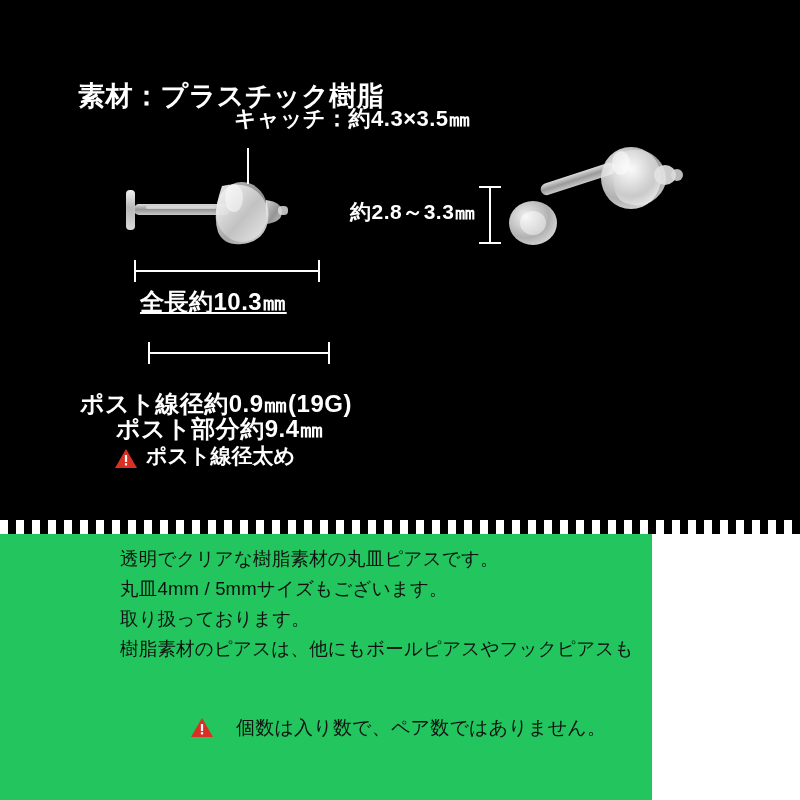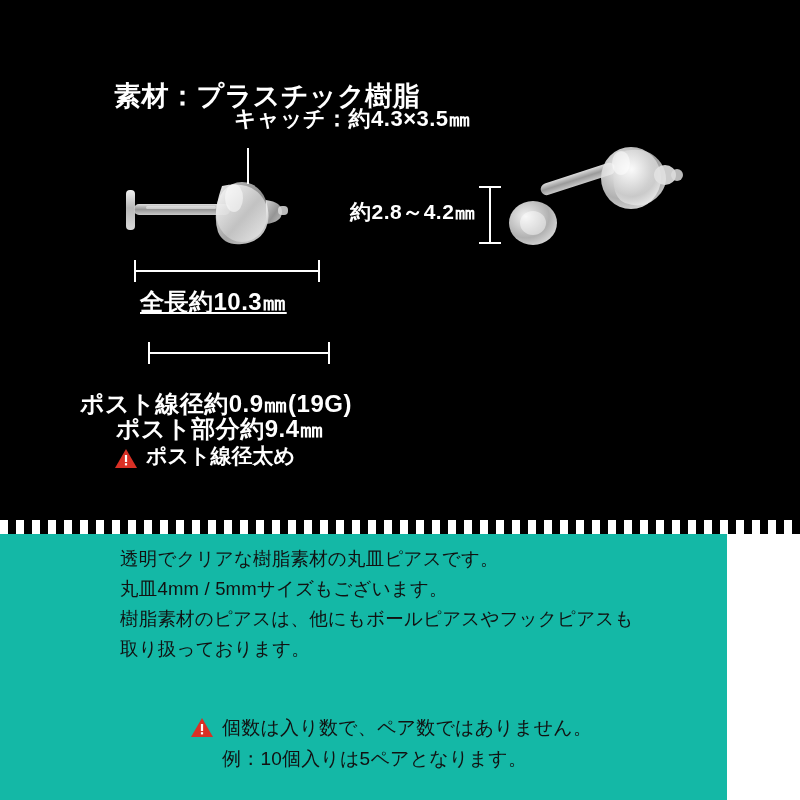--- a/index.html
+++ b/index.html
@@ -36,21 +36,20 @@
     white-space: nowrap;
     font-family: "Liberation Sans", sans-serif;
     letter-spacing: 0.5px;
   }
 
   .lbl-material {
     left: 78px;
     top: 78px;
     font-size: 27px;
     font-weight: bold;
-    margin-left: 36px;
   }
   .lbl-catch {
     left: 234px;
     top: 104px;
     font-size: 22px;
     font-weight: bold;
   }
   .lbl-thick {
     left: 350px;
     top: 198px;
@@ -156,23 +155,23 @@
     height: 14px;
     background-image:
       repeating-linear-gradient(to right, #ffffff 0 8px, transparent 8px 16px);
   }
 
   
   .bottom-panel {
     position: absolute;
     left: 0;
     top: 534px;
-    width: 727px;
+    width: 652px;
     height: 266px;
-    background: #14b8a6;
+    background: #22c55e;
   }
   .desc {
     position: absolute;
     left: 120px;
     top: 10px;
     color: #111111;
     font-size: 18.5px;
     line-height: 30px;
     letter-spacing: 0.2px;
   }
@@ -184,21 +183,21 @@
     left: 190px;
     top: 178px;
     color: #111111;
     font-size: 19px;
     line-height: 31px;
     letter-spacing: 0.2px;
   }
   .note-row {
     display: flex;
     align-items: center;
-    gap: 8px;
+    gap: 22px;
     white-space: nowrap;
   }
   .note-row2 {
     margin-left: 32px;
     white-space: nowrap;
   }
 </style>
 </head>
 <body>
 
@@ -262,21 +261,21 @@
       <path d="M112 8 q30 -10 44 10 q10 16 0 30 q-14 18 -36 10 q-18 -8 -8 -50 z" fill="url(#gDisc)" opacity="0.9"></path>
 
       <ellipse cx="160" cy="30" rx="11" ry="10" fill="#e2e2e2" opacity="0.9"></ellipse>
       <ellipse cx="172" cy="30" rx="6" ry="6" fill="#dadada" opacity="0.85"></ellipse>
 
       <ellipse cx="116" cy="18" rx="9" ry="12" fill="#ffffff" opacity="0.5"></ellipse>
     </svg>
 
     <div class="lbl lbl-material">素材：プラスチック樹脂</div>
     <div class="lbl lbl-catch">キャッチ：約4.3×3.5㎜</div>
-    <div class="lbl lbl-thick">約2.8～4.2㎜</div>
+    <div class="lbl lbl-thick">約2.8～3.3㎜</div>
     <div class="lbl lbl-total">全長約10.3㎜</div>
     <div class="lbl lbl-post">ポスト部分約9.4㎜</div>
     <div class="lbl lbl-gauge">ポスト線径約0.9㎜(19G)</div>
 
     <div class="warn-wrap-top">
       <svg class="warn-icon" width="24" height="22" viewBox="0 0 24 22">
         <path d="M12 1 L23 20 L1 20 Z" fill="#d93025"></path>
         <rect x="10.9" y="7" width="2.2" height="7" fill="#ffffff"></rect>
         <rect x="10.9" y="15.2" width="2.2" height="2.2" fill="#ffffff"></rect>
       </svg>
@@ -299,30 +298,29 @@
   </div>
 
   <div class="dots">
     <div class="dots-inner"></div>
   </div>
 
   <div class="bottom-panel">
     <div class="desc">
       <div>透明でクリアな樹脂素材の丸皿ピアスです。</div>
       <div>丸皿4mm / 5mmサイズもございます。</div>
+      <div>取り扱っております。</div>
       <div>樹脂素材のピアスは、他にもボールピアスやフックピアスも</div>
-      <div>取り扱っております。</div>
     </div>
 
     <div class="note-block">
       <div class="note-row">
         <svg class="warn-icon" width="24" height="22" viewBox="0 0 24 22">
           <path d="M12 1 L23 20 L1 20 Z" fill="#d93025"></path>
           <rect x="10.9" y="7" width="2.2" height="7" fill="#ffffff"></rect>
           <rect x="10.9" y="15.2" width="2.2" height="2.2" fill="#ffffff"></rect>
         </svg>
         <span>個数は入り数で、ペア数ではありません。</span>
       </div>
-      <div class="note-row2">例：10個入りは5ペアとなります。</div>
     </div>
   </div>
 
 </div>
 
 </body></html>

